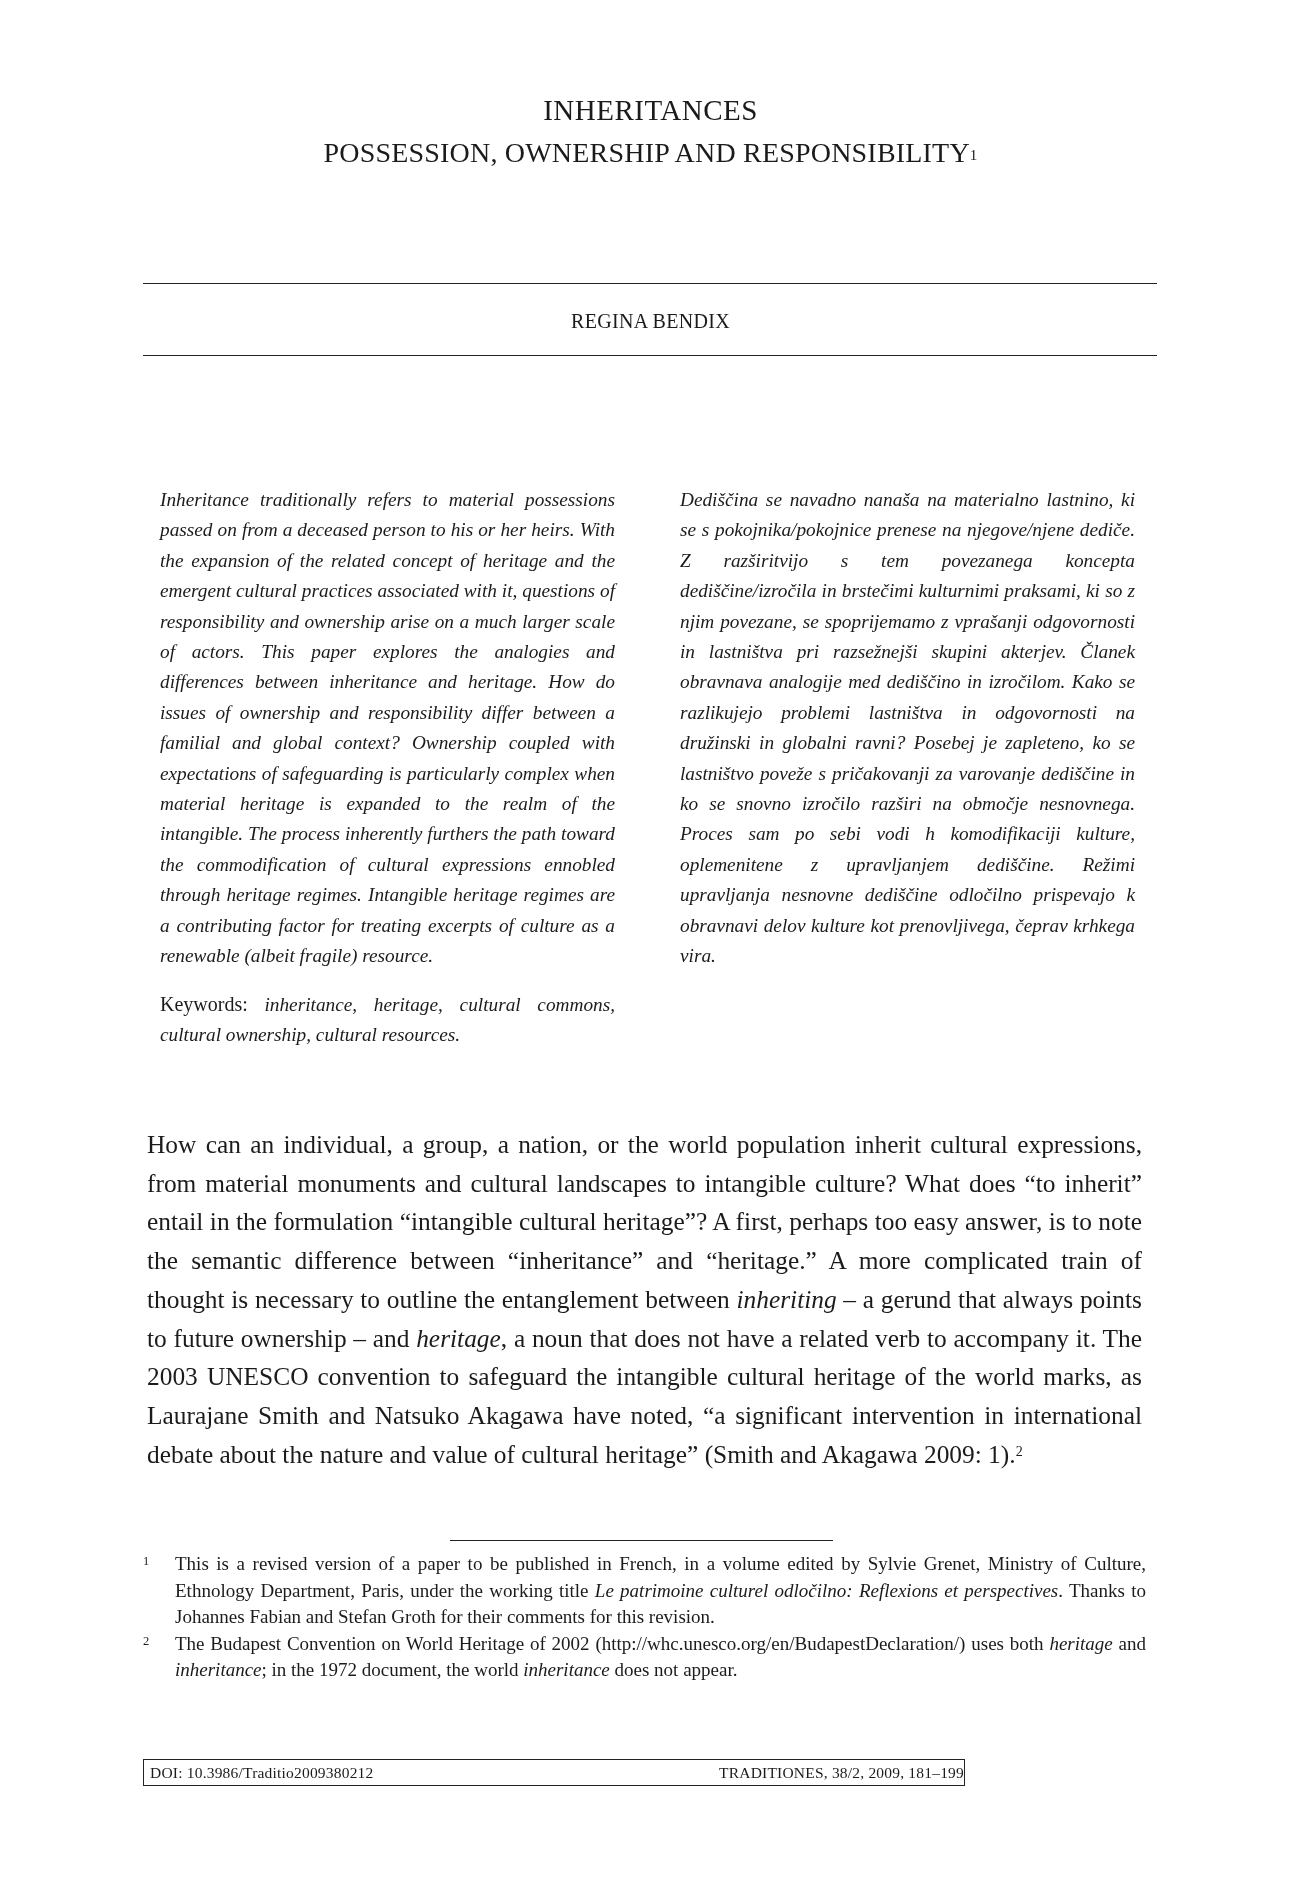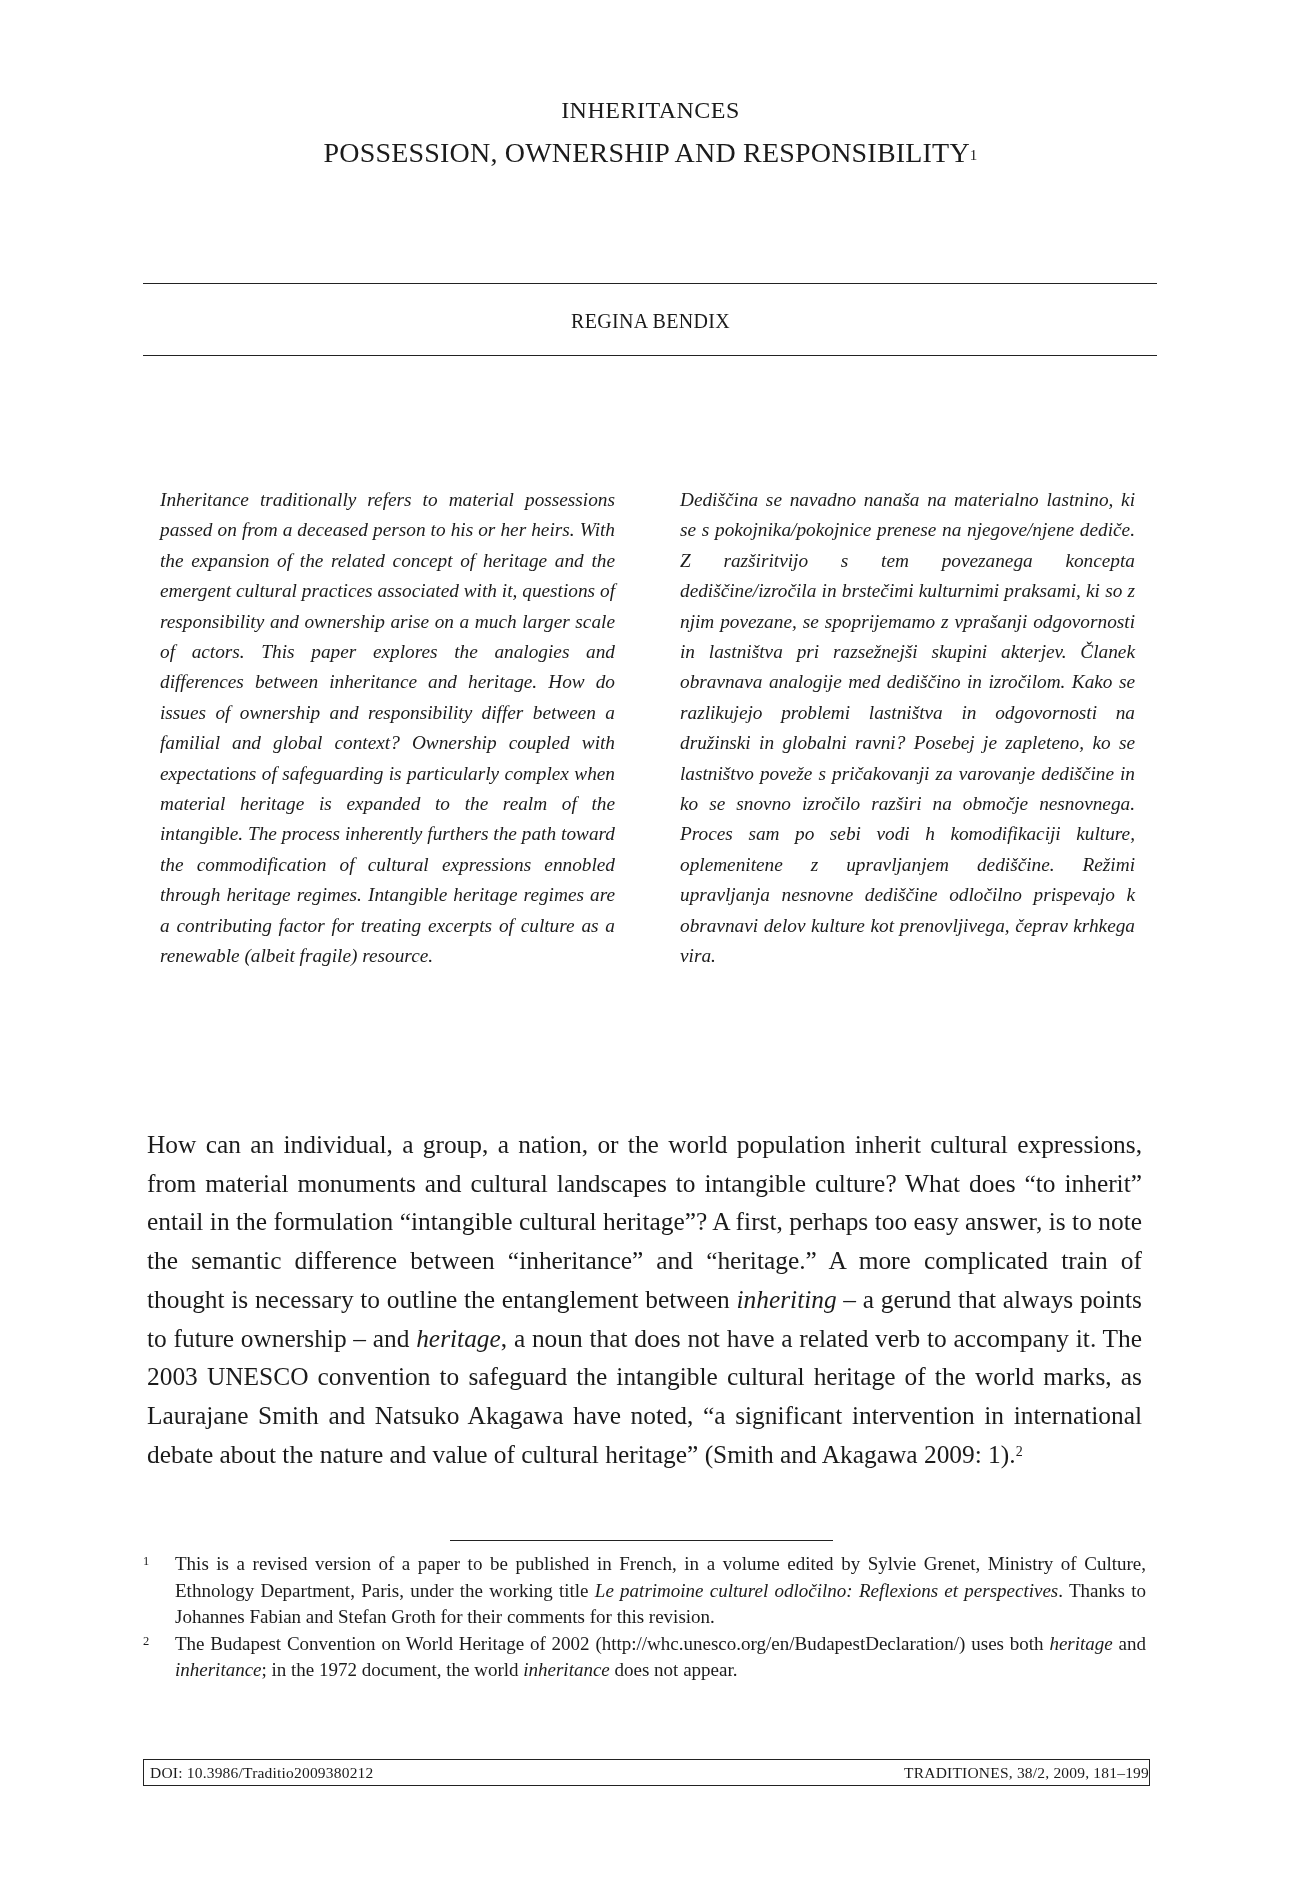--- a/index.html
+++ b/index.html
@@ -1,54 +1,55 @@
 <!DOCTYPE html>
 <html><head>
 <meta charset="utf-8">
 <style>
   html, body { margin: 0; padding: 0; background: #ffffff; }
   body { width: 1301px; height: 1894px; position: relative; overflow: hidden;
          font-family: "Liberation Serif", "DejaVu Serif", serif; color: #1b1b1b; }
   .abs { position: absolute; }
   .center { text-align: center; left: 0; width: 1301px; }
-  .title { top: 92px; font-size: 24px; letter-spacing: 0.5px; line-height: 36px; }
+  .title { top: 92px; font-size: 29px; letter-spacing: 0.5px; line-height: 36px; }
   .subtitle { top: 136px; font-size: 28px; line-height: 34px; letter-spacing: 0.2px; }
   .subtitle sup { font-size: 15px; vertical-align: top; position: relative; top: 2px; }
   .rule { left: 143px; width: 1014px; height: 0; border-top: 1.5px solid #222; }
   .author { top: 304px; font-size: 20px; line-height: 34px; letter-spacing: 0.3px; }
   .abstract { top: 468px; width: 489px; font-size: 19.3px; line-height: 30.4px; text-align: justify; font-style: italic; }
   .abstract .roman { font-style: normal; font-size: 20px; }
   .abstract p { margin: 17px; }
   .abs-left { left: 143px; }
   .abs-right { left: 663px; }
   .body-text { left: 143px; top: 1121px; width: 1003px; font-size: 25.4px; line-height: 38.7px; text-align: justify; }
   .body-text p { margin: 4px; }
   .body-text sup { font-size: 14px; vertical-align: top; position: relative; top: -2px; }
   .fn-sep { left: 450px; top: 1540px; width: 383px; height: 0; border-top: 1px solid #222; }
   .footnotes { left: 143px; top: 1551px; width: 1003px; font-size: 19px; line-height: 26.6px; }
   .fn { position: relative; padding-left: 32px; text-align: justify; }
   .fn-num { position: absolute; left: 0; top: -3px; font-size: 12.5px; }
-  .footer { left: 143px; top: 1759px; width: 1007px; height: 27px; border: 1.3px solid #222; box-sizing: border-box;
+  .footer { left: 143px; top: 1759px; width: 822px; height: 27px; border: 1.3px solid #222; box-sizing: border-box;
             font-size: 15.5px; line-height: 25px; letter-spacing: 0.2px; }
   .footer .doi { position: absolute; left: 6px; top: 0; }
   .footer .journal { position: absolute; right: 0; top: 0; }
   i { font-style: italic; }
 </style>
 </head>
 <body>
 
 <div class="abs center title">INHERITANCES</div>
 <div class="abs center subtitle"><span>POSSESSION, OWNERSHIP AND RESPONSIBILITY</span><sup>1</sup></div>
 
 <div class="abs rule" style="top:283px"></div>
 <div class="abs center author">REGINA BENDIX</div>
 <div class="abs rule" style="top:355px"></div>
 
 <div class="abs abstract abs-left">
   <p>Inheritance traditionally refers to material possessions passed on from a deceased person to his or her heirs. With the expansion of the related concept of heritage and the emergent cultural practices associated with it, questions of responsibility and ownership arise on a much larger scale of actors. This paper explores the analogies and differences between inheritance and heritage. How do issues of ownership and responsibility differ between a familial and global context? Ownership coupled with expectations of safeguarding is particularly complex when material heritage is expanded to the realm of the intangible. The process inherently furthers the path toward the commodification of cultural expressions ennobled through heritage regimes. Intangible heritage regimes are a contributing factor for treating excerpts of culture as a renewable (albeit fragile) resource.</p>
+  <p><span class="roman">Keywords:</span> <span>inheritance, heritage, cultural commons, cultural ownership, cultural resources.</span></p>
 </div>
 
 <div class="abs abstract abs-right">
   <p>Dediščina se navadno nanaša na materialno lastnino, ki se s pokojnika/pokojnice prenese na njegove/njene dediče. Z razširitvijo s tem povezanega koncepta dediščine/izročila in brstečimi kulturnimi praksami, ki so z njim povezane, se spoprijemamo z vprašanji odgovornosti in lastništva pri razsežnejši skupini akterjev. Članek obravnava analogije med dediščino in izročilom. Kako se razlikujejo problemi lastništva in odgovornosti na družinski in globalni ravni? Posebej je zapleteno, ko se lastništvo poveže s pričakovanji za varovanje dediščine in ko se snovno izročilo razširi na območje nesnovnega. Proces sam po sebi vodi h komodifikaciji kulture, oplemenitene z upravljanjem dediščine. Režimi upravljanja nesnovne dediščine odločilno prispevajo k obravnavi delov kulture kot prenovljivega, čeprav krhkega vira.</p>
 </div>
 
 <div class="abs body-text">
   <p><span>How can an individual, a group, a nation, or the world population inherit cultural expressions, from material monuments and cultural landscapes to intangible culture? What does “to inherit” entail in the formulation “intangible cultural heritage”? A first, perhaps too easy answer, is to note the semantic difference between “inheritance” and “heritage.” A more complicated train of thought is necessary to outline the entanglement between </span><i>inheriting</i><span> – a gerund that always points to future ownership – and </span><i>heritage</i><span>, a noun that does not have a related verb to accompany it. The 2003 UNESCO convention to safeguard the intangible cultural heritage of the world marks, as Laurajane Smith and Natsuko Akagawa have noted, “a significant intervention in international debate about the nature and value of cultural heritage” (Smith and Akagawa 2009: 1).</span><sup>2</sup></p>
 </div>
 

